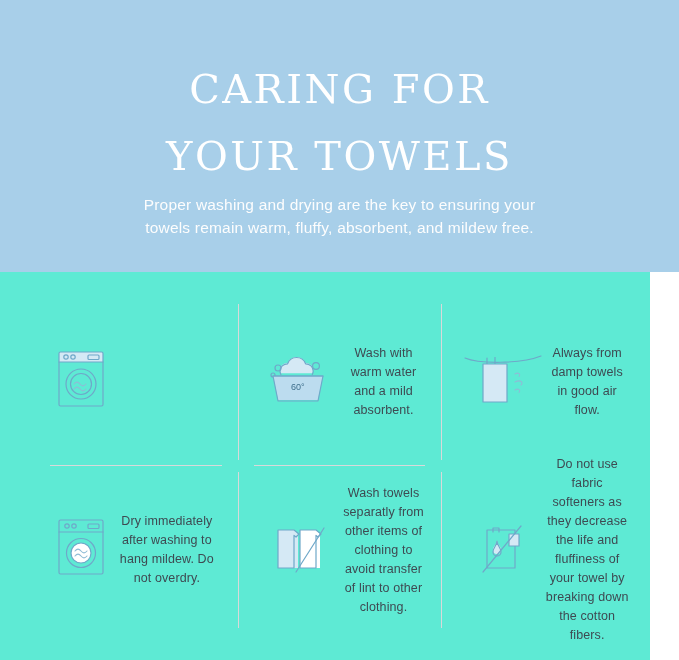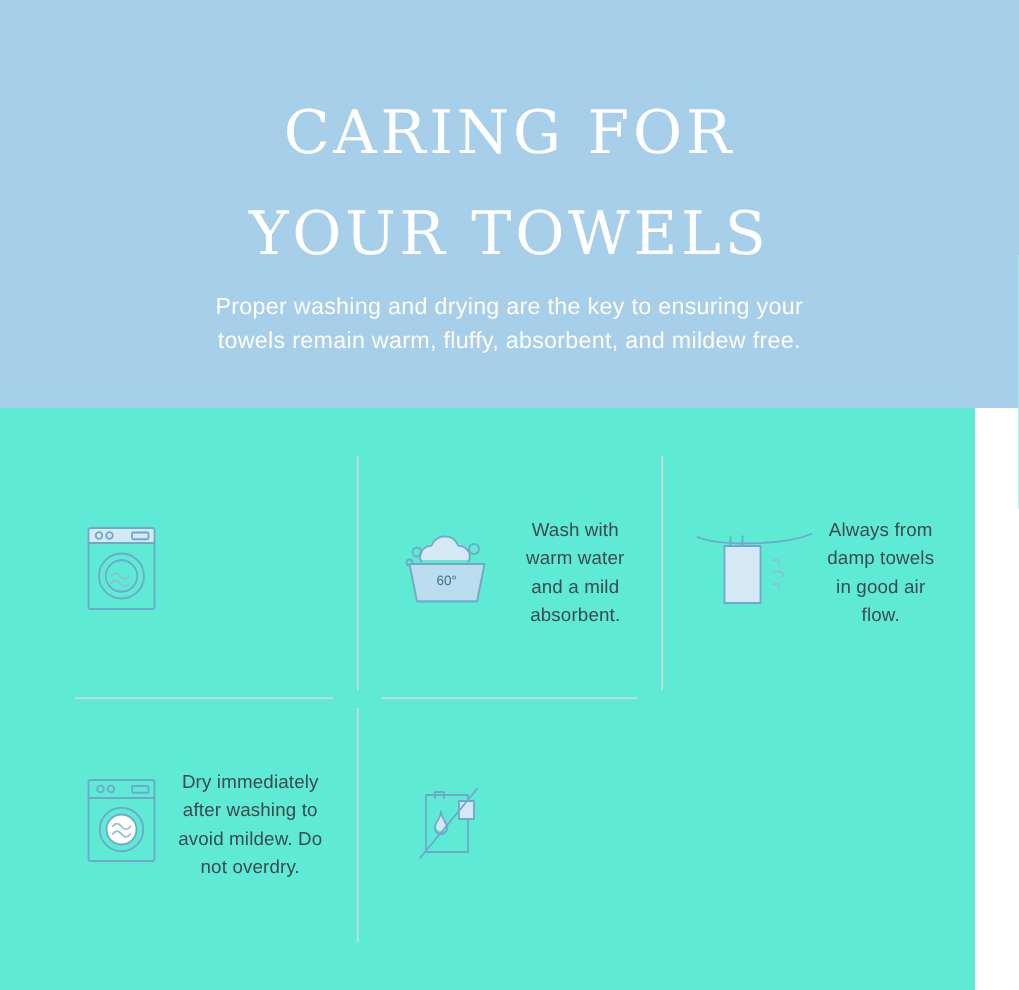--- a/index.html
+++ b/index.html
@@ -199,32 +199,45 @@
           <circle class="ln" cx="17" cy="14" r="2.2"></circle>
           <circle class="ln" cx="24" cy="14" r="2.2"></circle>
           <rect class="ln" x="38" y="12" width="11" height="4.5" rx="1"></rect>
           <circle class="ln" cx="31" cy="41" r="14.5"></circle>
           <circle class="fill-white" cx="31" cy="41" r="10"></circle>
           <circle class="ln" cx="31" cy="41" r="10"></circle>
           <path class="ln-d" d="M25 39c2-2.5 4-2.5 6 0s4 2.5 6 0"></path>
           <path class="ln-d" d="M25 44c2-2.5 4-2.5 6 0s4 2.5 6 0"></path>
         </svg>
       </div>
-      <div class="cell-text">Dry immediately after washing to avoid mildew. Do not overdry.</div>
-    </div>
-
+      <div class="cell-text">Dry immediately after washing to hang mildew. Do not overdry.</div>
+    </div>
+
+    <div class="cell row2 col2">
+      <div class="icon-wrap">
+        <svg width="88" height="70" viewBox="0 0 88 70">
+          <path class="fill-soft" d="M24 18h16l4 4v34H24z"></path>
+          <path class="ln" d="M24 18h16l5 4-3 3-2-1.6V56H24z"></path>
+          <path class="fill-white" d="M46 18h16l4 4v34H46z"></path>
+          <path class="ln" d="M46 18h16l5 4-3 3-2-1.6V56H46z"></path>
+          <line class="ln" x1="42" y1="60" x2="70" y2="16"></line>
+        </svg>
+      </div>
+      <div class="cell-text">Wash towels separatly from other items of clothing to avoid transfer of lint to other clothing.</div>
+    </div>
 
     <div class="cell row2 col3">
       <div class="icon-wrap">
         <svg width="88" height="70" viewBox="0 0 88 70">
           <path class="ln" d="M30 18h28v38H30z"></path>
           <path class="fill-soft" d="M52 22h10v12H52z"></path>
           <path class="ln" d="M52 22h10v12H52z"></path>
           <path class="ln" d="M36 20v-4h6v4"></path>
           <path class="fill-soft" d="M36 38c0-4 4-6 4-10 0 4 4 6 4 10a4 4 0 0 1-8 0z"></path>
           <path class="ln" d="M36 40c0-4.5 4-6.5 4-11 0 4.5 4 6.5 4 11a4 4 0 0 1-8 0z"></path>
           <line class="ln" x1="26" y1="60" x2="64" y2="14"></line>
         </svg>
       </div>
+      <div class="cell-text">Do not use fabric softeners as they decrease the life and fluffiness of your towel by breaking down the cotton fibers.</div>
     </div>
 
   </div>
 </div>
 
 </body></html>

